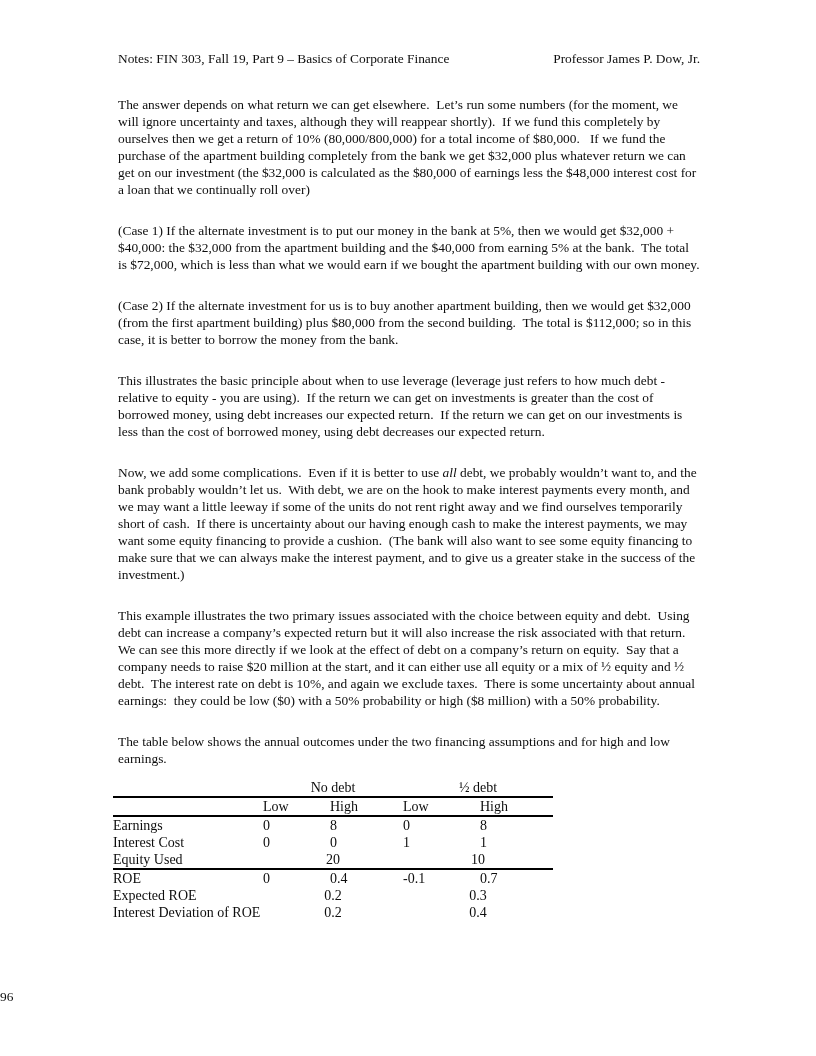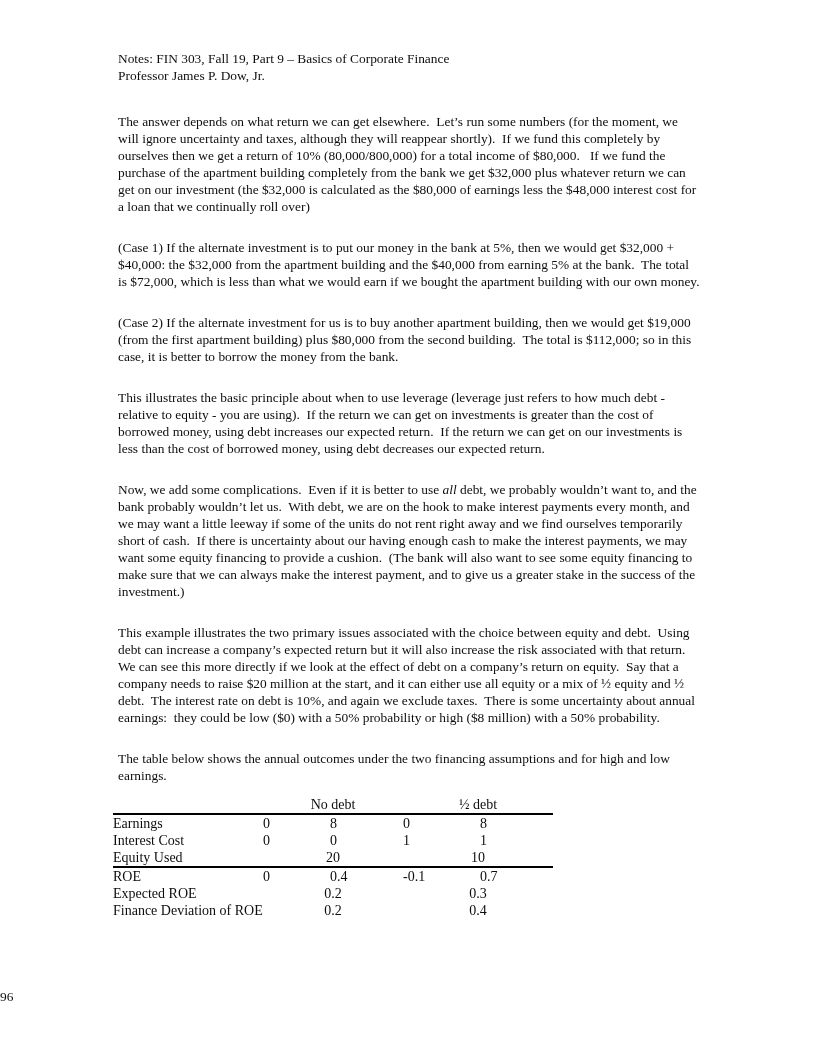--- a/index.html
+++ b/index.html
@@ -21,21 +21,20 @@
     left: 118px;
     top: 50px;
     width: 582px;
     font-size: 13.4px;
     line-height: 17px;
   }
   .docheader {
     display: flex;
     justify-content: space-between;
     white-space: pre-wrap;
-    flex-direction: column;
   }
   p.para {
     margin: 24px 0 0 0;
     white-space: pre-wrap;
   }
   p.para.first {
     margin-top: 29px;
   }
   .italic { font-style: italic; }
 
@@ -78,21 +77,21 @@
 
     <div class="docheader">
       <span>Notes: FIN 303, Fall 19, Part 9 – Basics of Corporate Finance</span>
       <span>Professor James P. Dow, Jr.</span>
     </div>
 
     <p class="para first">The answer depends on what return we can get elsewhere.  Let’s run some numbers (for the moment, we will ignore uncertainty and taxes, although they will reappear shortly).  If we fund this completely by ourselves then we get a return of 10% (80,000/800,000) for a total income of $80,000.   If we fund the purchase of the apartment building completely from the bank we get $32,000 plus whatever return we can get on our investment (the $32,000 is calculated as the $80,000 of earnings less the $48,000 interest cost for a loan that we continually roll over)</p>
 
     <p class="para">(Case 1) If the alternate investment is to put our money in the bank at 5%, then we would get $32,000 + $40,000: the $32,000 from the apartment building and the $40,000 from earning 5% at the bank.  The total is $72,000, which is less than what we would earn if we bought the apartment building with our own money.</p>
 
-    <p class="para">(Case 2) If the alternate investment for us is to buy another apartment building, then we would get $19,000 (from the first apartment building) plus $80,000 from the second building.  The total is $112,000; so in this case, it is better to borrow the money from the bank.</p>
+    <p class="para">(Case 2) If the alternate investment for us is to buy another apartment building, then we would get $32,000 (from the first apartment building) plus $80,000 from the second building.  The total is $112,000; so in this case, it is better to borrow the money from the bank.</p>
 
     <p class="para">This illustrates the basic principle about when to use leverage (leverage just refers to how much debt - relative to equity - you are using).  If the return we can get on investments is greater than the cost of borrowed money, using debt increases our expected return.  If the return we can get on our investments is less than the cost of borrowed money, using debt decreases our expected return.</p>
 
     <p class="para"><span>Now, we add some complications.  Even if it is better to use </span><span class="italic">all</span><span> debt, we probably wouldn’t want to, and the bank probably wouldn’t let us.  With debt, we are on the hook to make interest payments every month, and we may want a little leeway if some of the units do not rent right away and we find ourselves temporarily short of cash.  If there is uncertainty about our having enough cash to make the interest payments, we may want some equity financing to provide a cushion.  (The bank will also want to see some equity financing to make sure that we can always make the interest payment, and to give us a greater stake in the success of the investment.)</span></p>
 
     <p class="para">This example illustrates the two primary issues associated with the choice between equity and debt.  Using debt can increase a company’s expected return but it will also increase the risk associated with that return.  We can see this more directly if we look at the effect of debt on a company’s return on equity.  Say that a company needs to raise $20 million at the start, and it can either use all equity or a mix of ½ equity and ½ debt.  The interest rate on debt is 10%, and again we exclude taxes.  There is some uncertainty about annual earnings:  they could be low ($0) with a 50% probability or high ($8 million) with a 50% probability.</p>
 
     <p class="para">The table below shows the annual outcomes under the two financing assumptions and for high and low earnings.</p>
 
     <table class="outcomes">
@@ -101,20 +100,27 @@
         <col style="width:67px">
         <col style="width:73px">
         <col style="width:77px">
         <col style="width:73px">
       </colgroup>
       <tbody>
         <tr class="rule">
           <td class="label-cell"></td>
           <td class="span2" colspan="2">No debt</td>
           <td class="span2" colspan="2">½ debt</td>
+        </tr>
+        <tr class="rule">
+          <td class="label-cell"></td>
+          <td>Low</td>
+          <td>High</td>
+          <td>Low</td>
+          <td>High</td>
         </tr>
         <tr>
           <td class="label-cell">Earnings</td>
           <td>0</td>
           <td>8</td>
           <td>0</td>
           <td>8</td>
         </tr>
         <tr>
           <td class="label-cell">Interest Cost</td>
@@ -134,21 +140,21 @@
           <td>0.4</td>
           <td>-0.1</td>
           <td>0.7</td>
         </tr>
         <tr>
           <td class="label-cell">Expected ROE</td>
           <td class="span2" colspan="2">0.2</td>
           <td class="span2" colspan="2">0.3</td>
         </tr>
         <tr>
-          <td class="label-cell">Finance Deviation of ROE</td>
+          <td class="label-cell">Interest Deviation of ROE</td>
           <td class="span2" colspan="2">0.2</td>
           <td class="span2" colspan="2">0.4</td>
         </tr>
       </tbody>
     </table>
 
   </div>
 
   <div class="pagenum">96</div>
 </div>

